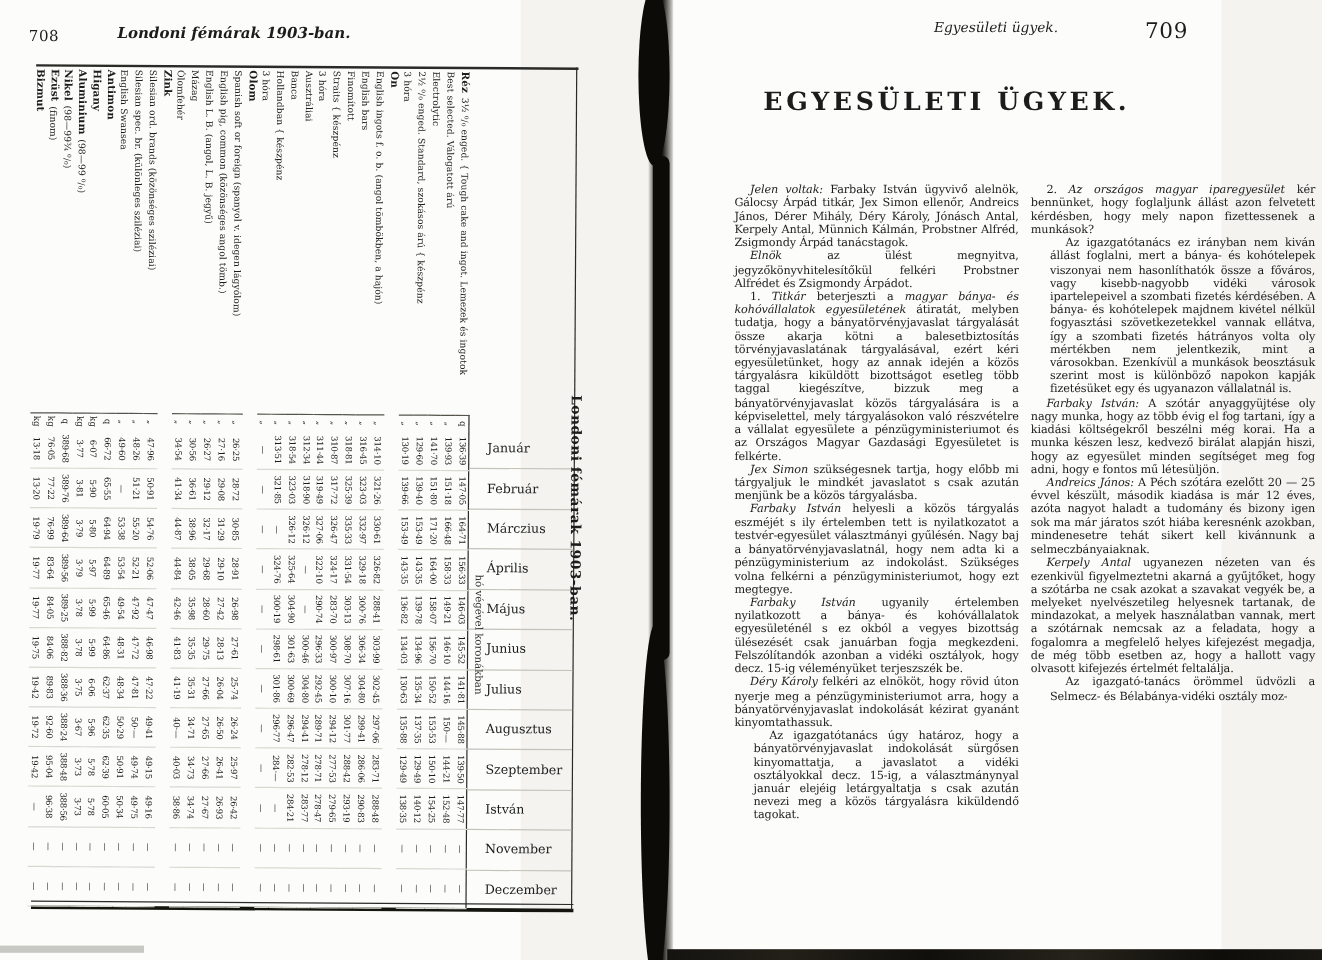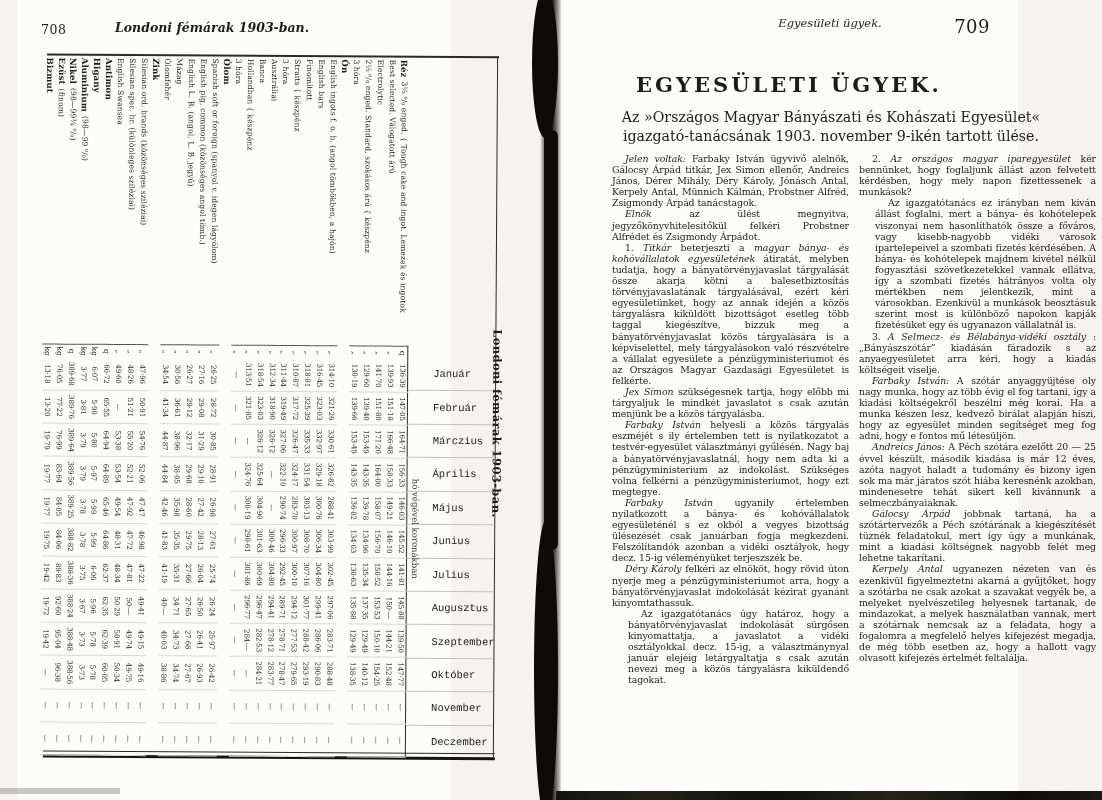--- a/index.html
+++ b/index.html
@@ -1,19 +1,19 @@
 <!DOCTYPE html>
 <html><head>
 <meta charset="utf-8">
 <style>
   html,body{margin:0;padding:0;}
   body{width:1102px;height:800px;overflow:hidden;background:#f4f3ef;
        font-family:"DejaVu Serif", serif;color:#1c1c1c;position:relative;}
   .page{position:absolute;top:0;height:800px;background:#fcfcfa;}
-  #left-page{left:17px;width:434px;}
+  #left-page{left:0;width:434px;}
   #right-page{left:560px;width:458px;}
   
   #gutter{position:absolute;left:540px;top:0;width:21px;height:800px;z-index:30;
     background:linear-gradient(to right, rgba(20,18,14,0) 0%, rgba(25,22,16,.85) 30%, #0c0b08 55%, rgba(30,27,20,.55) 80%, rgba(30,27,20,.12) 100%);}
   .blob{position:absolute;background:#0c0b08;border-radius:50%;z-index:31;}
   #bottom-bar{position:absolute;left:556px;top:791px;width:546px;height:9px;z-index:30;
     background:linear-gradient(to right,#141310 0%,#232019 18%,#100f0c 40%,#26231b 62%,#0e0d0a 85%,#1a1813 100%);}
   #left-bottom-smudge{position:absolute;left:0px;top:788px;width:120px;height:6px;background:rgba(40,38,30,.25);z-index:29;}
 
   
@@ -34,22 +34,22 @@
     background-size:5px 4px;background-position:0 62%;background-repeat:repeat-x;}
   .tunit{width:14px;flex:none;font-size:7.3px;text-align:center;
     border-left:1px solid #55534c;box-sizing:border-box;align-self:stretch;
     display:flex;align-items:center;justify-content:center;}
   .tval{width:33.17px;flex:none;font-size:7.1px;text-align:center;align-self:stretch;
     display:flex;align-items:center;justify-content:center;
     border-right:1px solid #d9d8d0;box-sizing:border-box;letter-spacing:-.2px;}
   .trow.thead .tlabel{font-size:8.6px;}
   #month-col{position:absolute;left:391px;top:357px;width:87px;height:400px;
     display:flex;flex-direction:column;}
-  .month{flex:1;display:flex;align-items:center;padding-left:25px;font-size:10.5px;
-    border-top:1px solid #c4c3ba;box-sizing:border-box;font-family:Liberation Mono, monospace;}
+  .month{flex:1;display:flex;align-items:center;padding-left:15px;font-size:10.5px;
+    border-top:1px solid #c4c3ba;box-sizing:border-box;}
   .month:first-child{border-top:none;}
   #unit-note{position:absolute;left:404px;top:478px;transform:rotate(90deg);
     transform-origin:0 0;font-size:8.5px;white-space:nowrap;color:#33322e;}
   #side-title{position:absolute;left:487px;top:328px;transform:rotate(90deg);
     transform-origin:0 0;font-size:11.5px;font-weight:bold;white-space:nowrap;letter-spacing:.4px;}
 
   
   #rp-running{position:absolute;left:150px;top:16px;width:240px;text-align:center;
     font-style:italic;font-size:11.5px;}
   #rp-num{position:absolute;right:28px;top:16px;font-size:18px;}
@@ -557,57 +557,52 @@
     <div id="month-col">
         <div class="month">Január</div>
         <div class="month">Február</div>
         <div class="month">Márczius</div>
         <div class="month">Április</div>
         <div class="month">Május</div>
         <div class="month">Junius</div>
         <div class="month">Julius</div>
         <div class="month">Augusztus</div>
         <div class="month">Szeptember</div>
-        <div class="month">Október</div>
+        <div class="month">István</div>
         <div class="month">November</div>
         <div class="month">Deczember</div>
       </div>
 
     <div id="unit-note">hó végével koronákban</div>
     <div id="side-title">Londoni fémárak 1903-ban.</div>
   </div>
 </div>
 
 <div class="page" id="right-page">
   <div id="rp-running">Egyesületi ügyek.</div>
   <span id="rp-num" class="pagenum">709</span>
   <div id="rp-title">EGYESÜLETI ÜGYEK.</div>
-  <div id="rp-subtitle">
-    <div>Az »Országos Magyar Bányászati és Kohászati Egyesület«</div>
-    <div>igazgató-tanácsának 1903. november 9-ikén tartott ülése.</div>
-  </div>
   <div id="rp-cols">
     <div class="col" id="col1">
         <p><span class="ital">Jelen voltak:</span> Farbaky István ügyvivő alelnök, Gálocsy Árpád titkár, Jex Simon ellenőr, Andreics János, Dérer Mihály, Déry Károly, Jónásch Antal, Kerpely Antal, Münnich Kálmán, Probstner Alfréd, Zsigmondy Árpád tanácstagok.</p>
         <p><span class="ital">Elnök</span> az ülést megnyitva, jegyzőkönyvhitelesítőkül felkéri Probstner Alfrédet és Zsigmondy Árpádot.</p>
         <p>1. <span class="ital">Titkár</span> beterjeszti a <span class="ital">magyar bánya- és kohóvállalatok egyesületének</span> átiratát, melyben tudatja, hogy a bányatörvényjavaslat tárgyalását össze akarja kötni a balesetbiztosítás törvényjavaslatának tárgyalásával, ezért kéri egyesületünket, hogy az annak idején a közös tárgyalásra kiküldött bizottságot esetleg több taggal kiegészítve, bizzuk meg a bányatörvényjavaslat közös tárgyalására is a képviselettel, mely tárgyalásokon való részvételre a vállalat egyesülete a pénzügyministeriumot és az Országos Magyar Gazdasági Egyesületet is felkérte.</p>
         <p><span class="ital">Jex Simon</span> szükségesnek tartja, hogy előbb mi tárgyaljuk le mindkét javaslatot s csak azután menjünk be a közös tárgyalásba.</p>
         <p><span class="ital">Farbaky István</span> helyesli a közös tárgyalás eszméjét s ily értelemben tett is nyilatkozatot a testvér-egyesület választmányi gyűlésén. Nagy baj a bányatörvényjavaslatnál, hogy nem adta ki a pénzügyministerium az indokolást. Szükséges volna felkérni a pénzügyministeriumot, hogy ezt megtegye.</p>
         <p><span class="ital">Farbaky István</span> ugyanily értelemben nyilatkozott a bánya- és kohóvállalatok egyesületénél s ez okból a vegyes bizottság ülésezését csak januárban fogja megkezdeni. Felszólítandók azonban a vidéki osztályok, hogy decz. 15-ig véleményüket terjeszszék be.</p>
         <p><span class="ital">Déry Károly</span> felkéri az elnököt, hogy rövid úton nyerje meg a pénzügyministeriumot arra, hogy a bányatörvényjavaslat indokolását kézirat gyanánt kinyomtathassuk.</p>
         <p class="block">Az igazgatótanács úgy határoz, hogy a bányatörvényjavaslat indokolását sürgősen kinyomattatja, a javaslatot a vidéki osztályokkal decz. 15-ig, a választmánynyal január elejéig letárgyaltatja s csak azután nevezi meg a közös tárgyalásra kiküldendő tagokat.</p>
       </div>
     <div class="col" id="col2">
         <p>2. <span class="ital">Az országos magyar iparegyesület</span> kér bennünket, hogy foglaljunk állást azon felvetett kérdésben, hogy mely napon fizettessenek a munkások?</p>
         <p class="block">Az igazgatótanács ez irányban nem kiván állást foglalni, mert a bánya- és kohótelepek viszonyai nem hasonlíthatók össze a főváros, vagy kisebb-nagyobb vidéki városok ipartelepeivel a szombati fizetés kérdésében. A bánya- és kohótelepek majdnem kivétel nélkül fogyasztási szövetkezetekkel vannak ellátva, így a szombati fizetés hátrányos volta oly mértékben nem jelentkezik, mint a városokban. Ezenkívül a munkások beosztásuk szerint most is különböző napokon kapják fizetésüket egy és ugyanazon vállalatnál is.</p>
-        <p>3. <span class="ital">A Selmecz- és Bélabánya-vidéki osztály</span> : „Bányászszótár” kiadásán fáradozik s az anyaegyesületet arra kéri, hogy a kiadás költségeit viselje.</p>
         <p><span class="ital">Farbaky István:</span> A szótár anyaggyüjtése oly nagy munka, hogy az több évig el fog tartani, így a kiadási költségekről beszélni még korai. Ha a munka készen lesz, kedvező birálat alapján hiszi, hogy az egyesület minden segítséget meg fog adni, hogy e fontos mű létesüljön.</p>
         <p><span class="ital">Andreics János:</span> A Péch szótára ezelőtt 20 — 25 évvel készült, második kiadása is már 12 éves, azóta nagyot haladt a tudomány és bizony igen sok ma már járatos szót hiába keresnénk azokban, mindenesetre tehát sikert kell kivánnunk a selmeczbányaiaknak.</p>
-        <p><span class="ital">Gálocsy Árpád</span> jobbnak tartaná, ha a szótártervezők a Péch szótárának a kiegészítését tüznék feladatokul, mert így úgy a munkának, mint a kiadási költségnek nagyobb felét meg lehetne takarítani.</p>
         <p><span class="ital">Kerpely Antal</span> ugyanezen nézeten van és ezenkivül figyelmeztetni akarná a gyűjtőket, hogy a szótárba ne csak azokat a szavakat vegyék be, a melyeket nyelvészetileg helyesnek tartanak, de mindazokat, a melyek használatban vannak, mert a szótárnak nemcsak az a feladata, hogy a fogalomra a megfelelő helyes kifejezést megadja, de még több esetben az, hogy a hallott vagy olvasott kifejezés értelmét feltalálja.</p>
+        <p class="block">Az igazgató-tanács örömmel üdvözli a Selmecz- és Bélabánya-vidéki osztály moz-</p>
       </div>
   </div>
 </div>
 
 <div id="gutter"></div>
 <div class="blob" style="left:532px;top:-12px;width:26px;height:150px;"></div>
 <div class="blob" style="left:534px;top:520px;width:24px;height:300px;"></div>
 <div class="blob" style="left:544px;top:130px;width:14px;height:420px;border-radius:6px;"></div>
 <div id="bottom-bar"></div>
 <div id="left-bottom-smudge"></div>

